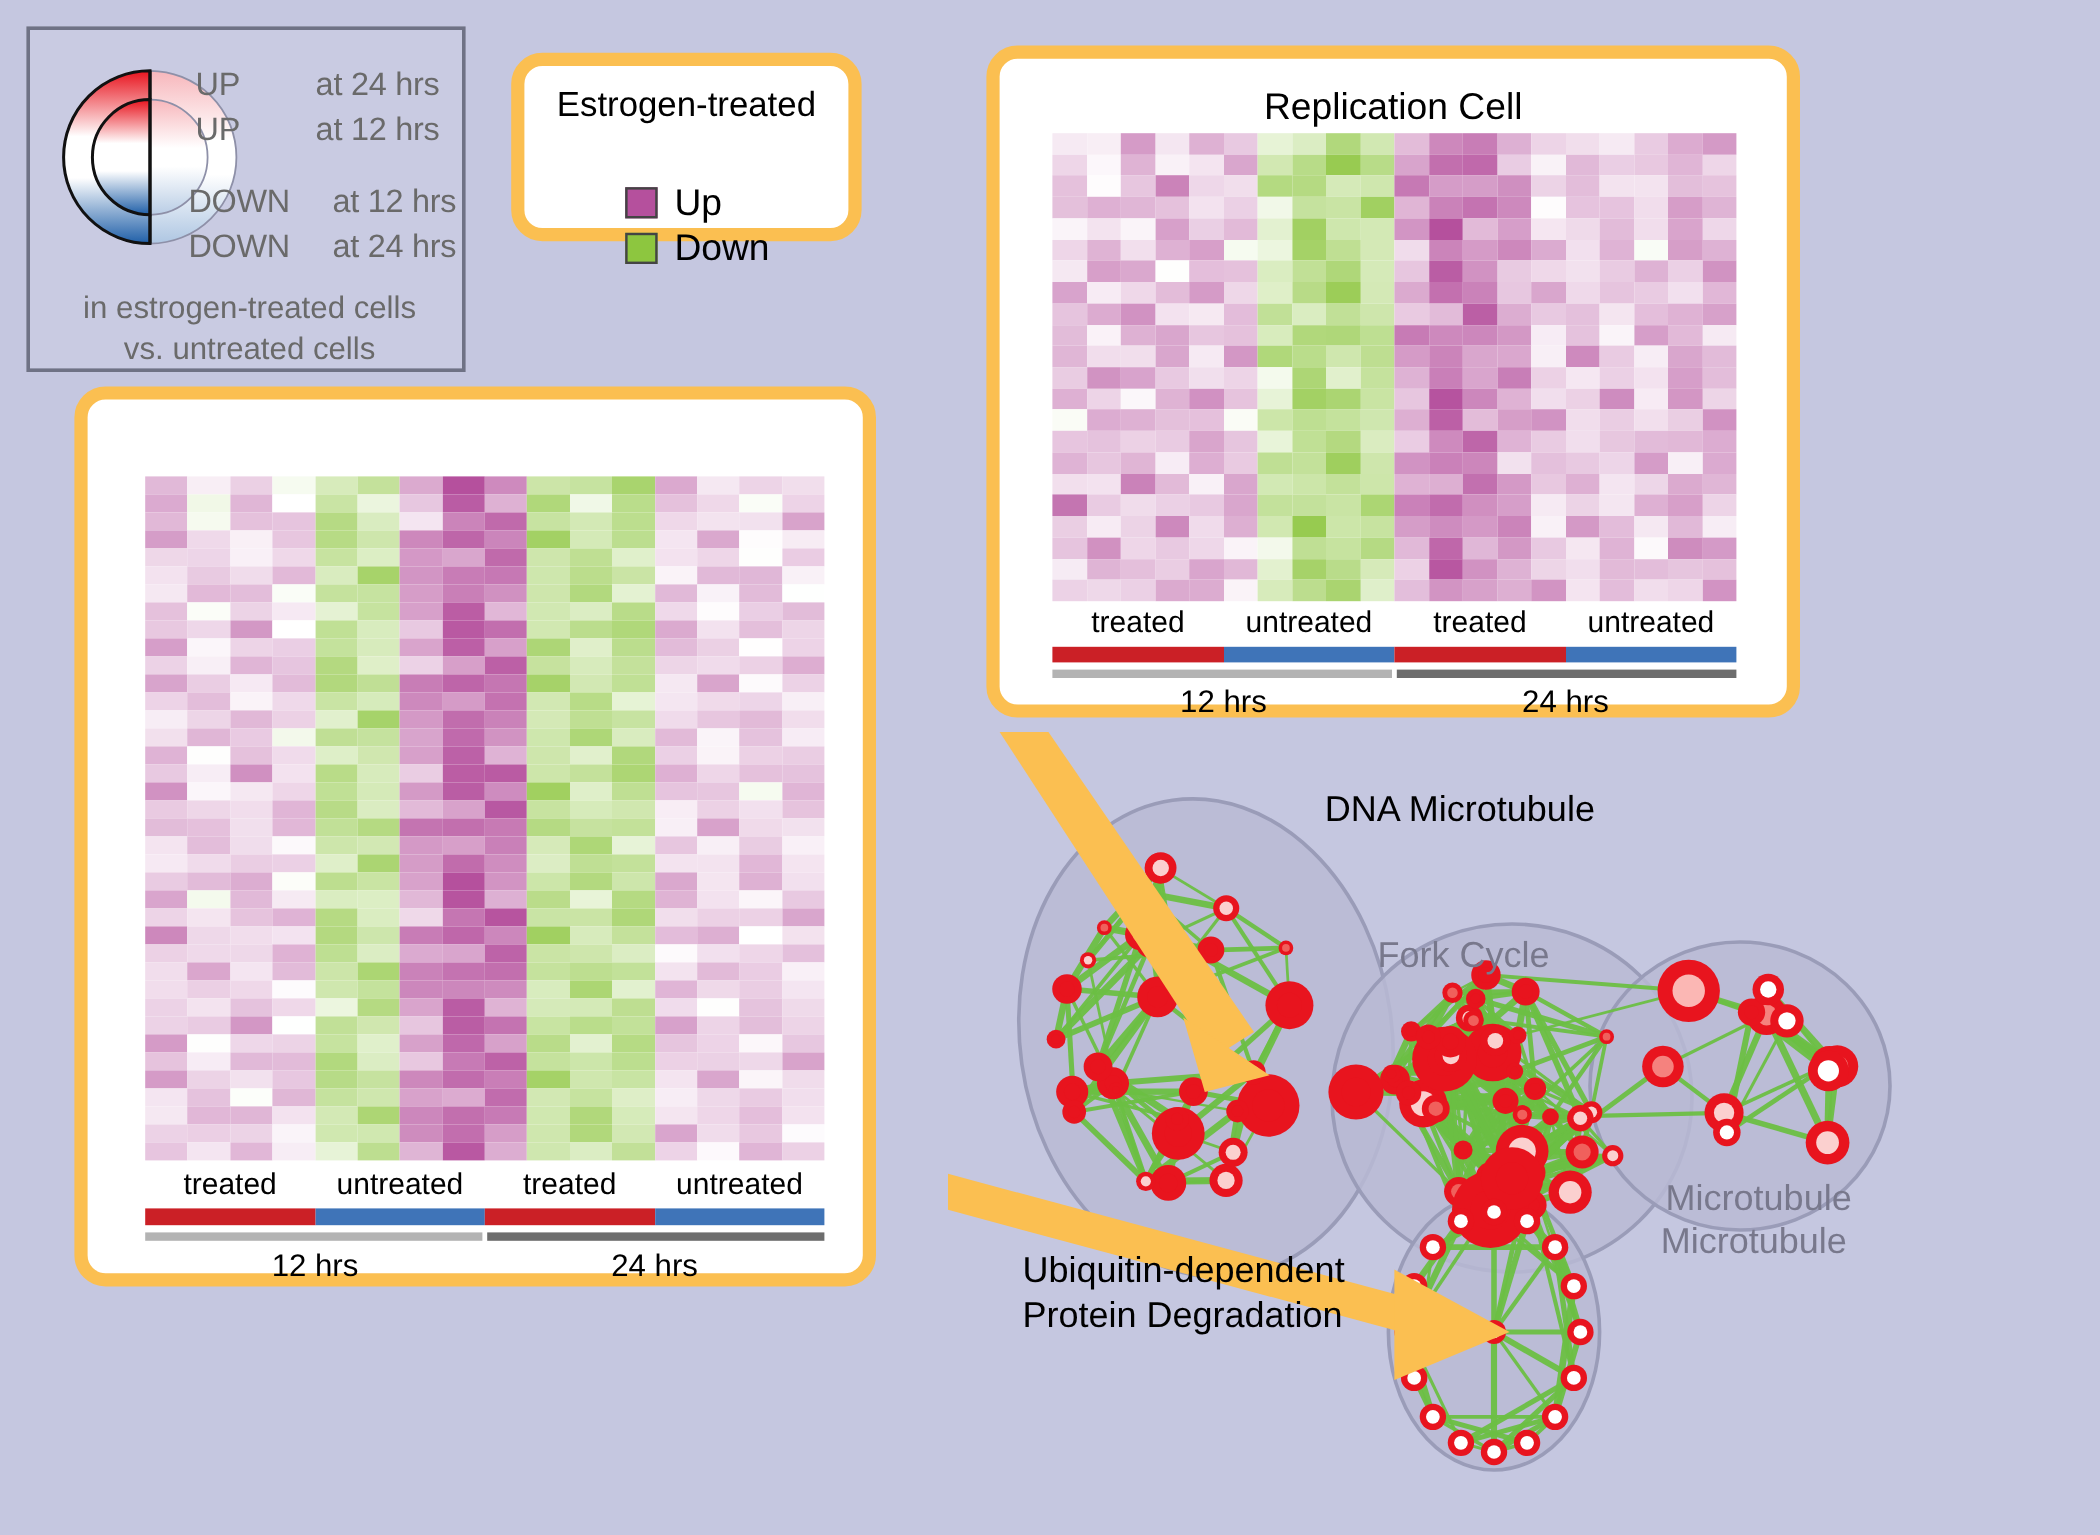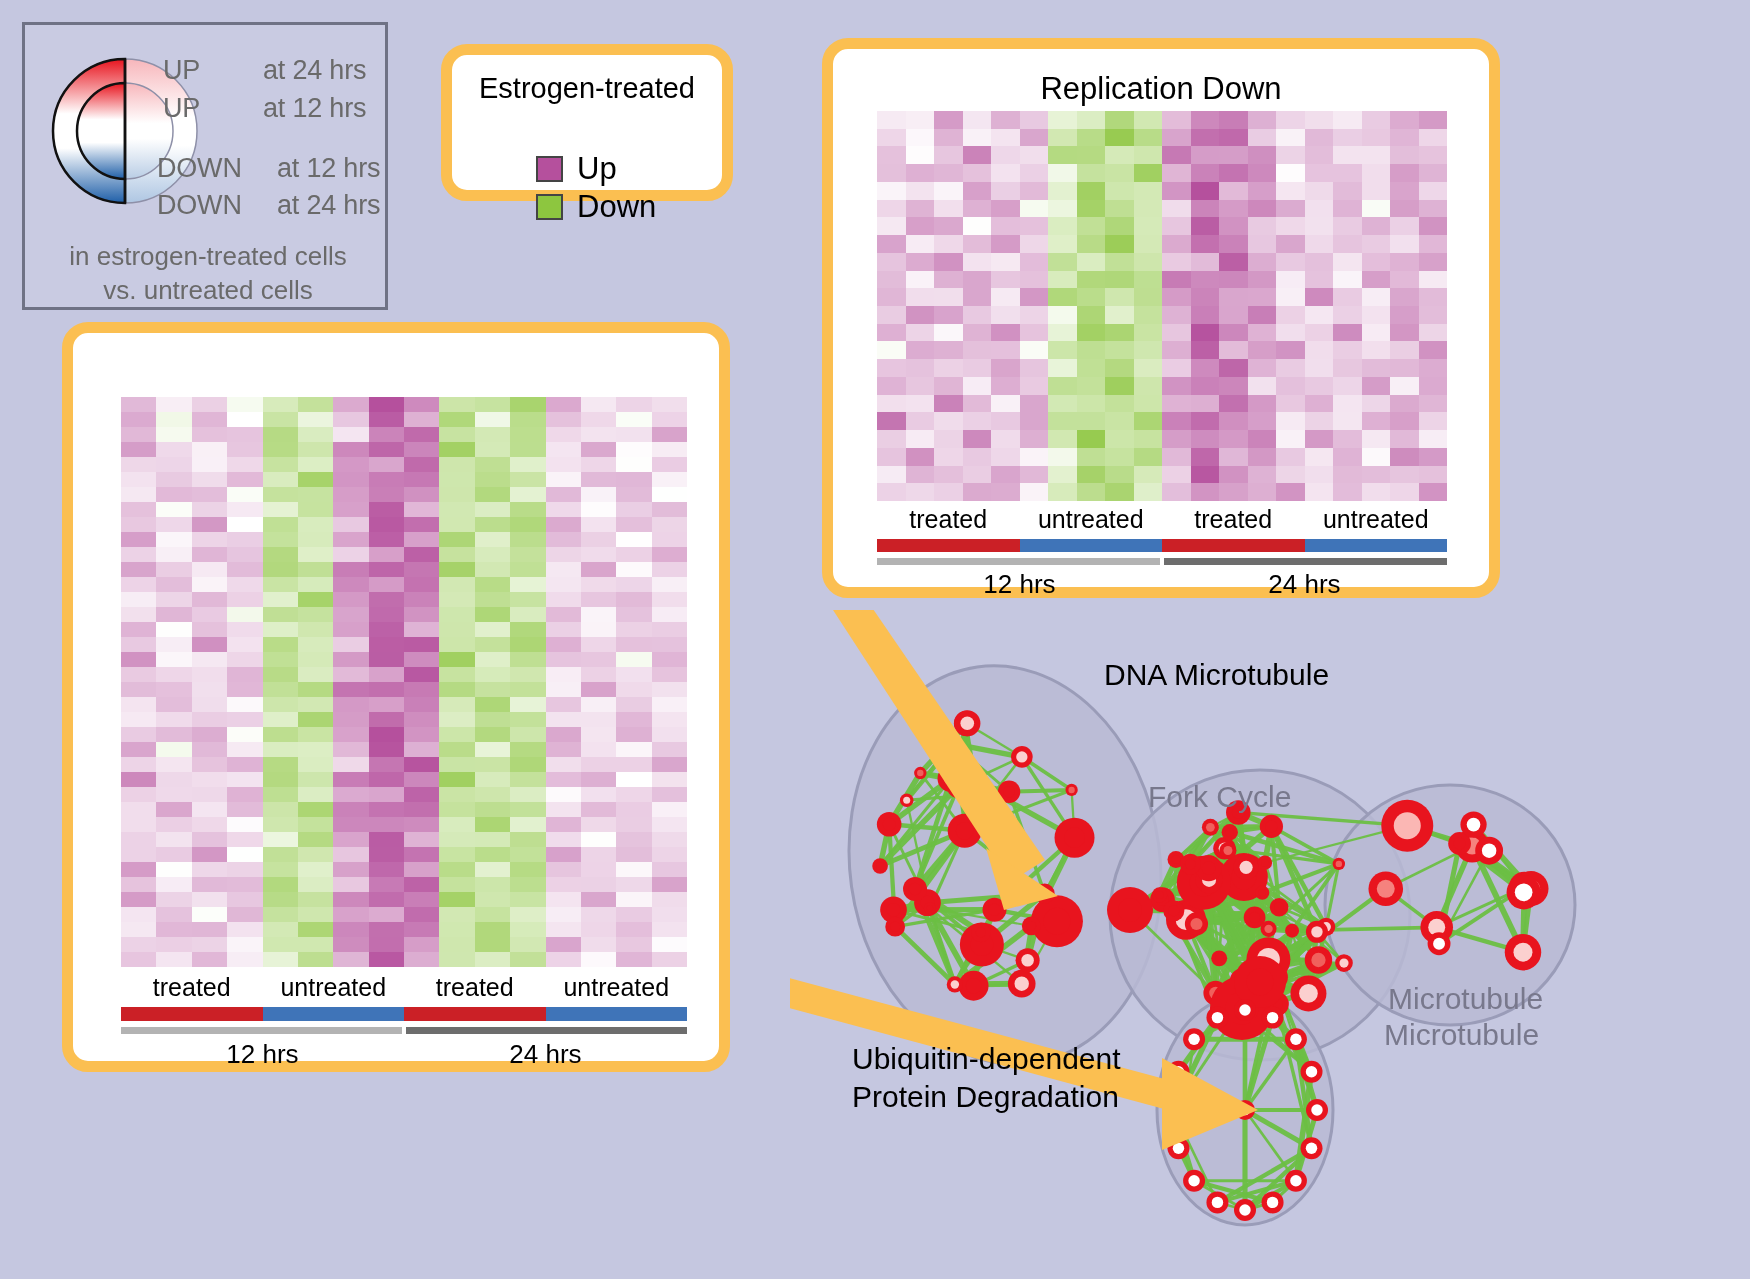--- a/index.html
+++ b/index.html
@@ -35,21 +35,21 @@
     font-size:27px;
     white-space:nowrap;
     letter-spacing:-0.2px;
   }
   .legend-foot{
     position:absolute;left:0;width:366px;text-align:center;
     color:#6a6a6a;font-size:26px;
   }
 
   
-  #key-legend{left:441px;top:44px;width:292px;height:157px;}
+  #key-legend{left:426px;top:44px;width:292px;height:157px;}
   #key-legend .kl-title{
     position:absolute;left:0;top:16px;width:100%;
     text-align:center;font-size:29px;color:#000;line-height:1.18;
   }
   .kl-row{position:absolute;display:flex;align-items:center;gap:14px;}
   .kl-swatch{width:27px;height:26px;border:2px solid #444;box-sizing:border-box;}
   .kl-label{font-size:31px;color:#000;}
 
   
   #panel-rf{left:822px;top:38px;width:678px;height:560px;}
@@ -140,21 +140,21 @@
       <span class="kl-swatch" id="sw-up" style="background: rgb(181, 80, 157);"></span>
       <span class="kl-label">Up</span>
     </div>
     <div class="kl-row" style="left:84px;top:134px;">
       <span class="kl-swatch" id="sw-down" style="background: rgb(141, 198, 63);"></span>
       <span class="kl-label">Down</span>
     </div>
   </div>
 
   <div class="panel" id="panel-rf">
-    <div class="panel-title" style="top:22px;">Replication Down</div>
+    <div class="panel-title" style="top:22px;">Replication Cell</div>
     <div class="heatmap" id="hm-rf" style="left: 44px; top: 62px; width: 570px; height: 390px; grid-template-columns: repeat(20, 1fr); grid-template-rows: repeat(22, 1fr);">
         <i style="background:#f6eaf3"></i>
         <i style="background:#f8eef5"></i>
         <i style="background:#d59bc7"></i>
         <i style="background:#f4e6f1"></i>
         <i style="background:#deb1d3"></i>
         <i style="background:#e8c9e1"></i>
         <i style="background:#e7f3d6"></i>
         <i style="background:#dbedc3"></i>
         <i style="background:#b1d87c"></i>

